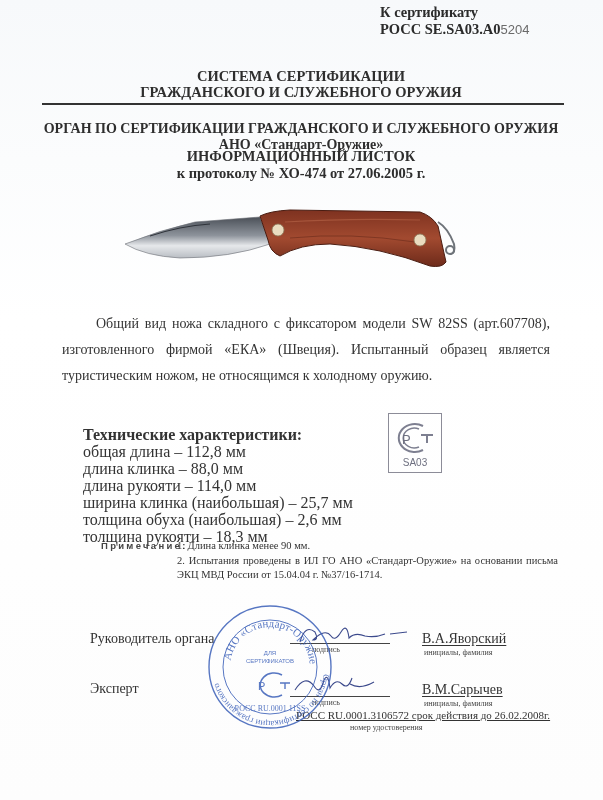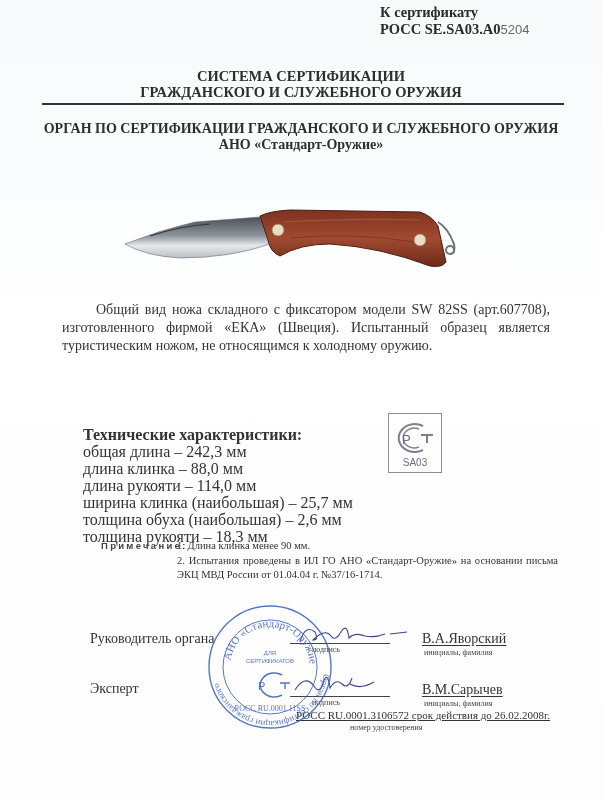--- a/index.html
+++ b/index.html
@@ -14,21 +14,21 @@
       background: linear-gradient(180deg, #f7f9fb 0%, #ffffff 40%, #fdfdfd 100%); padding-left: 44px; }
     .abs { position: absolute; }
     .cert-ref { left: 380px; top: 4px; font-weight: bold; font-size: 14.5px; line-height: 17px; color: #2b2b2b; }
     .cert-ref .num-light { font-weight: normal; color: #6a6a6a; font-family: "Liberation Sans", sans-serif; font-size: 13px; }
     .hdr { left: 40px; width: 522px; text-align: center; font-weight: bold; color: #2e2e2e; }
     .hdr1 { top: 68px; font-size: 14.5px; line-height: 16px; }
     .hdr-rule { left: 42px; width: 522px; top: 103px; height: 0; border-top: 2px solid #333; }
     .hdr2 { top: 105px; font-size: 14px; line-height: 16px; margin-top: 16px; }
     .title { top: 148px; font-size: 14.5px; line-height: 17px; }
     .knife { left: 120px; top: 192px; width: 360px; height: 90px; }
-    .para { left: 62px; width: 488px; top: 301px; font-size: 14px; line-height: 18px; text-align: justify; color: #333; }
+    .para { left: 62px; width: 488px; top: 311px; font-size: 14px; line-height: 26px; text-align: justify; color: #333; }
     .para p { margin: 0; text-indent: 34px; text-align: justify; }
     .specs { left: 83px; top: 398px; font-size: 16px; line-height: 17px; color: #333; margin-top: 28px; }
     .specs .head { font-weight: bold; }
     .gost { left: 388px; top: 413px; width: 52px; height: 58px; border: 1px solid #8c8c98; }
     .notes { left: 101px; top: 539px; font-size: 10.5px; line-height: 13.5px; color: #333; width: 460px; }
     .notes .lbl { letter-spacing: 2.3px; font-weight: bold; color: #444; font-family: "Liberation Sans", sans-serif; font-size: 9.5px; }
     .notes .n1 { position: absolute; left: 76px; top: 0; }
     .notes .n2 { position: absolute; left: 76px; top: 15px; width: 381px; text-align: justify; }
     .role { font-size: 14px; color: #333; }
     .sigline { border-top: 1px solid #444; }
@@ -50,20 +50,24 @@
   <div class="abs hdr hdr1">
     <div>СИСТЕМА СЕРТИФИКАЦИИ</div>
     <div>ГРАЖДАНСКОГО И СЛУЖЕБНОГО ОРУЖИЯ</div>
   </div>
   <div class="abs hdr-rule"></div>
   <div class="abs hdr hdr2">
     <div>ОРГАН ПО СЕРТИФИКАЦИИ ГРАЖДАНСКОГО И СЛУЖЕБНОГО ОРУЖИЯ</div>
     <div>АНО «Стандарт-Оружие»</div>
   </div>
 
+  <div class="abs hdr title">
+    <div>ИНФОРМАЦИОННЫЙ ЛИСТОК</div>
+    <div>к протоколу № ХО-474 от 27.06.2005 г.</div>
+  </div>
 
   <svg class="abs knife" viewBox="0 0 360 90">
     <defs>
       <linearGradient id="blade" x1="0" y1="0" x2="0" y2="1">
         <stop offset="0" stop-color="#4b5058"></stop>
         <stop offset="0.45" stop-color="#8d939b"></stop>
         <stop offset="0.7" stop-color="#e6e8eb"></stop>
         <stop offset="1" stop-color="#b9bdc3"></stop>
       </linearGradient>
       <linearGradient id="handle" x1="0" y1="0" x2="0" y2="1">
@@ -82,42 +86,42 @@
     <path d="M318 30 Q328 36 334 52 Q336 62 330 62" stroke="#6f747a" stroke-width="2" fill="none"></path>
     <circle cx="330" cy="58" r="4" fill="none" stroke="#6f747a" stroke-width="2"></circle>
   </svg>
 
   <div class="abs para">
     <p>Общий вид ножа складного с фиксатором модели SW 82SS (арт.607708), изготовленного фирмой «ЕКА» (Швеция). Испытанный образец является туристическим ножом, не относящимся к холодному оружию.</p>
   </div>
 
   <div class="abs specs">
     <div class="head">Технические характеристики:</div>
-    <div>общая длина – 242,3 мм</div>
+    <div>общая длина – 112,8 мм</div>
     <div>длина клинка – 88,0 мм</div>
     <div>длина рукояти – 114,0 мм</div>
     <div>ширина клинка (наибольшая) – 25,7 мм</div>
     <div>толщина обуха (наибольшая) – 2,6 мм</div>
     <div>толщина рукояти – 18,3 мм</div>
   </div>
 
   <div class="abs gost">
     <svg width="52" height="58" viewBox="0 0 52 58">
       <path d="M34 12 A16 14 0 1 0 34 36" fill="none" stroke="#7d7f90" stroke-width="2"></path>
       <path d="M30 15 A11 10 0 1 0 30 33" fill="none" stroke="#7d7f90" stroke-width="1.5"></path>
       <text x="13" y="30" font-family="Liberation Sans, sans-serif" font-size="13" fill="#6e7080">P</text>
       <path d="M32 21 L44 21 M38 21 L38 29" stroke="#7d7f90" stroke-width="2" fill="none"></path>
       <text x="26" y="52" text-anchor="middle" font-family="Liberation Sans, sans-serif" font-size="10" fill="#6e7080">SA03</text>
     </svg>
   </div>
 
   <div class="abs notes">
     <span class="lbl">Примечание:</span>
     <div class="n1">1. Длина клинка менее 90 мм.</div>
-    <div class="n2">2. Испытания проведены в ИЛ ГО АНО «Стандарт-Оружие» на основании письма ЭКЦ МВД России от 01.04.04 г. №37/16-1714.</div>
+    <div class="n2">2. Испытания проведены в ИЛ ГО АНО «Стандарт-Оружие» на основании письма ЭКЦ МВД России от 15.04.04 г. №37/16-1714.</div>
   </div>
 
   <div class="abs role" style="left:90px; top:631px;">Руководитель органа</div>
   <div class="abs sigline" style="left:290px; top:643px; width:100px;"></div>
   <div class="abs tiny" style="left:312px; top:645px;">подпись</div>
   <svg class="abs sig" style="left:295px; top:618px;" width="120" height="30" viewBox="0 0 120 30">
     <path d="M5 24 Q10 6 20 14 Q24 22 18 22 Q30 10 36 18 Q40 24 46 14 Q52 4 54 20 Q60 14 70 18 Q80 20 90 16 M95 16 L112 14" stroke="#3c4a8c" stroke-width="1.1" fill="none"></path>
   </svg>
   <div class="abs name" style="left:422px; top:631px;">В.А.Яворский</div>
   <div class="abs tiny" style="left:424px; top:648px;">инициалы, фамилия</div>

